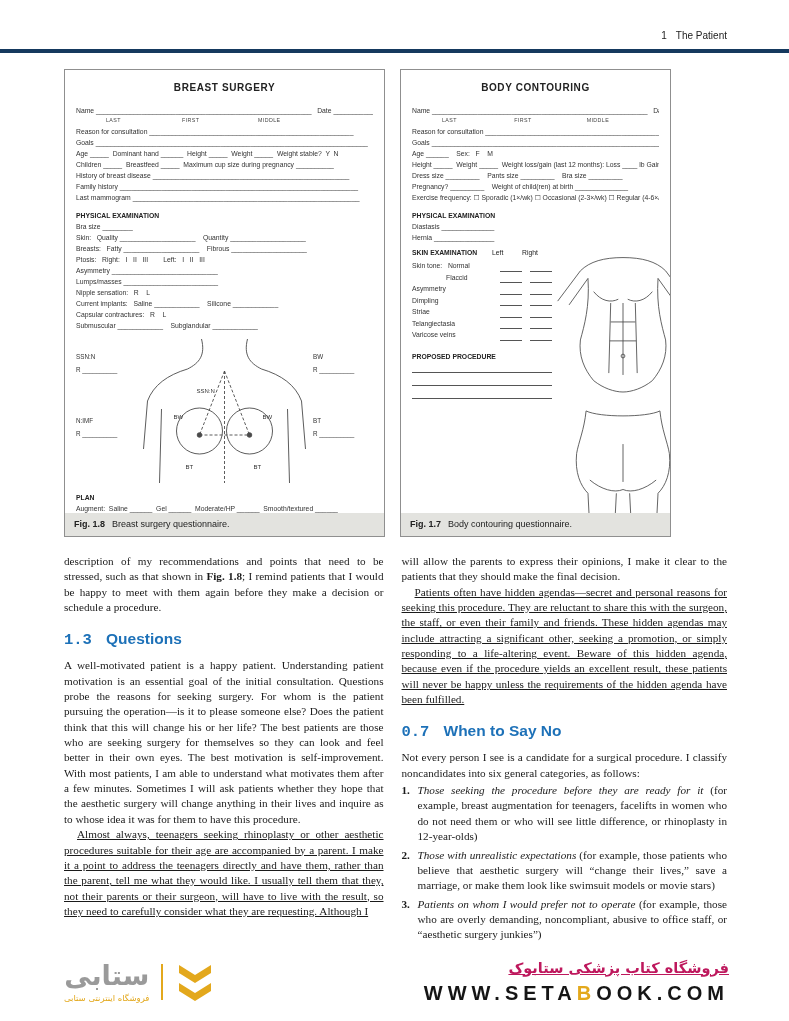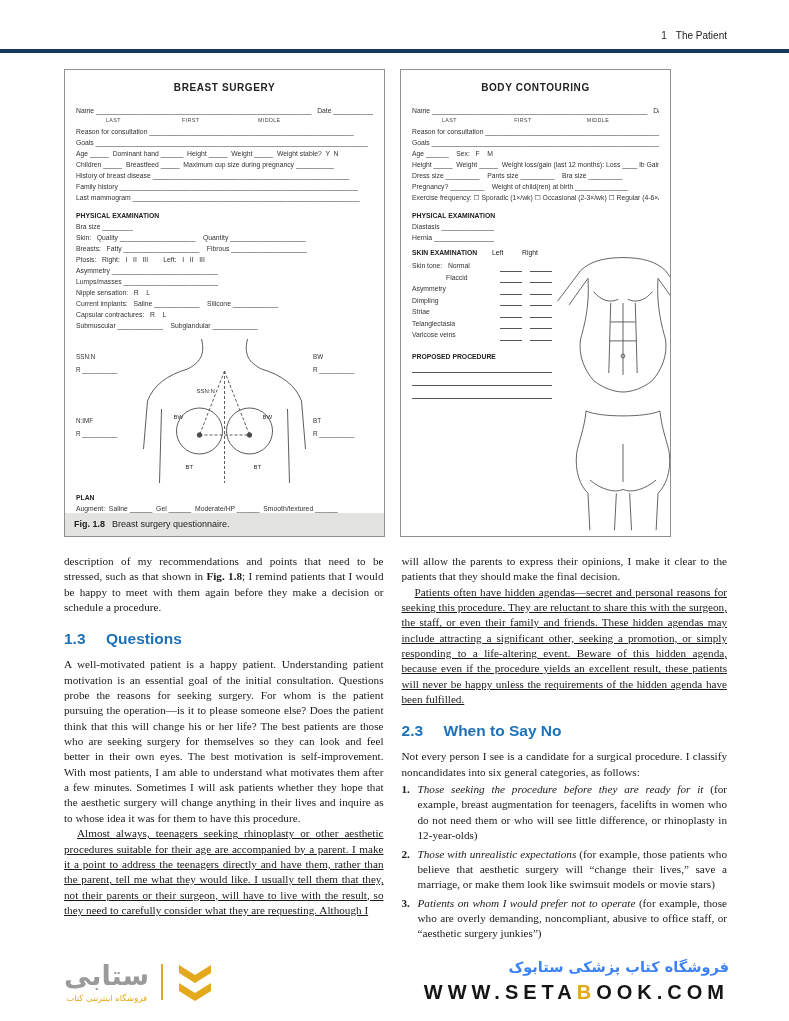--- a/index.html
+++ b/index.html
@@ -50,34 +50,34 @@
   .figcap { background:var(--captionbg,#e3e3df); font:9px "Liberation Sans", sans-serif; color:#222; padding:6px 9px 7px; }
   .figcap b { margin-right:7px; }
   
   .cols { display:flex; gap:18px; margin:17px 62px 0 64px;justify-content:center; }
   .col { font-size:11.2px; line-height:1.37; text-align:justify; }
   .col.left { width:321px; }
   .col.right { width:327px; }
   .para { margin:0; }
   .para.indent { text-indent:13px;text-decoration:underline; }
   .sec-h { color:var(--blue,#1d71b8); font:bold 15.5px "Liberation Sans", sans-serif; margin:15px 0 9px; }
-  .sec-h .num { display:inline-block; min-width:42px; }
+  .sec-h .num { display:inline-block; min-width:42px;font-family:Liberation Mono, monospace; }
   .li { display:flex; margin:2px 0 3px; }
   .li-num { width:16px; font-weight:bold; flex:none; }
   .li-body { flex:1; text-align:justify; }
   .li-body i { font-style:italic; }
   
-  .footer { position:absolute; left:64px; right:60px; bottom:16px; display:flex; justify-content:space-between; align-items:flex-start; }
+  .footer { position:absolute; left:64px; right:60px; bottom:16px; display:flex; justify-content:space-between; align-items:center; }
   .logo { display:flex; align-items:center; }
   .logo-textblock { text-align:center; }
   .logo-fa { font:bold 27px "DejaVu Sans", sans-serif; color:#9a9a9a; direction:rtl; line-height:1.1; }
   .logo-sub { font:8.5px "DejaVu Sans", sans-serif; color:var(--gold,#e3a81c); direction:rtl; margin-top:2px; }
   .logo-divider { width:2px; height:36px; background:var(--gold,#e3a81c); margin:0 12px; }
   .siteblock { text-align:right; }
-  .store-title { font:bold 14.5px "DejaVu Sans", sans-serif; direction:rtl; color:#3b82f6; margin-bottom:6px; }
+  .store-title { font:bold 14.5px "DejaVu Sans", sans-serif; direction:rtl; color:#be185d; margin-bottom:6px;text-decoration:underline; }
   .site-url { font:20px "Liberation Sans", sans-serif; letter-spacing:5px; color:#151515; font-weight:bold; }
   .site-url .gold { color:var(--gold,#e3a81c); }
 </style>
 </head>
 <body>
 
 <div class="page">
 
   <header>
     <div class="chapter-ref">
@@ -286,34 +286,37 @@
                 <path d="M75,205 L75,245"></path>
                 <path d="M40,243 C52,253 66,257 75,253"></path>
                   <path d="M110,243 C98,253 84,257 75,253"></path>
                 <path d="M68,257 L66,296"></path>
                   <path d="M82,257 L84,296"></path>
               </g>
             </svg>
           </div>
         </div>
       </div>
+      <figcaption class="figcap">
+        <b>Fig. 1.7</b><span>Body contouring questionnaire.</span>
+      </figcaption>
     </figure>
   </section>
 
   <section class="cols">
     <div class="col left">
       <p class="para"><span>description of my recommendations and points that need to be stressed, such as that shown in </span><b>Fig. 1.8</b><span>; I remind patients that I would be happy to meet with them again before they make a decision or schedule a procedure.</span></p>
       <h2 class="sec-h"><span class="num">1.3</span><span>Questions</span></h2>
       <p class="para">A well-motivated patient is a happy patient. Understanding patient motivation is an essential goal of the initial consultation. Questions probe the reasons for seeking surgery. For whom is the patient pursuing the operation—is it to please someone else? Does the patient think that this will change his or her life? The best patients are those who are seeking surgery for themselves so they can look and feel better in their own eyes. The best motivation is self-improvement. With most patients, I am able to understand what motivates them after a few minutes. Sometimes I will ask patients whether they hope that the aesthetic surgery will change anything in their lives and inquire as to whose idea it was for them to have this procedure.</p>
       <p class="para indent">Almost always, teenagers seeking rhinoplasty or other aesthetic procedures suitable for their age are accompanied by a parent. I make it a point to address the teenagers directly and have them, rather than the parent, tell me what they would like. I usually tell them that they, not their parents or their surgeon, will have to live with the result, so they need to carefully consider what they are requesting. Although I</p>
     </div>
     <div class="col right">
       <p class="para">will allow the parents to express their opinions, I make it clear to the patients that they should make the final decision.</p>
       <p class="para indent">Patients often have hidden agendas—secret and personal reasons for seeking this procedure. They are reluctant to share this with the surgeon, the staff, or even their family and friends. These hidden agendas may include attracting a significant other, seeking a promotion, or simply responding to a life-altering event. Beware of this hidden agenda, because even if the procedure yields an excellent result, these patients will never be happy unless the requirements of the hidden agenda have been fulfilled.</p>
-      <h2 class="sec-h"><span class="num">2.3</span><span>When to Say No</span></h2>
+      <h2 class="sec-h"><span class="num">0.7</span><span>When to Say No</span></h2>
       <p class="para">Not every person I see is a candidate for a surgical procedure. I classify noncandidates into six general categories, as follows:</p>
       <div>
 
           <div class="li">
             <span class="li-num">1.</span>
             <span class="li-body"><i>Those seeking the procedure before they are ready for it</i><span> (for example, breast augmentation for teenagers, facelifts in women who do not need them or who will see little difference, or rhinoplasty in 12-year-olds)</span></span>
           </div>
 
           <div class="li">
             <span class="li-num">2.</span>
@@ -325,21 +328,21 @@
             <span class="li-body"><i>Patients on whom I would prefer not to operate</i><span> (for example, those who are overly demanding, noncompliant, abusive to office staff, or “aesthetic surgery junkies”)</span></span>
           </div>
         </div>
     </div>
   </section>
 
   <footer class="footer">
     <div class="logo">
       <div class="logo-textblock">
         <div class="logo-fa">ستابی</div>
-        <div class="logo-sub">فروشگاه اینترنتی کتاب</div>
+        <div class="logo-sub">فروشگاه اینترنتی ستابی</div>
       </div>
       <div class="logo-divider"></div>
       <svg width="40" height="46" viewBox="0 0 40 46">
         <path d="M4,6 L20,16 L36,6 L36,14 L20,24 L4,14 Z" fill="var(--gold,#e3a81c)"></path>
         <path d="M4,24 L20,34 L36,24 L36,32 L20,42 L4,32 Z" fill="var(--gold,#e3a81c)"></path>
       </svg>
     </div>
     <div class="siteblock">
       <div class="store-title">فروشگاه کتاب پزشکی ستابوک</div>
       <div class="site-url"><span>WWW.SETA</span><span class="gold">B</span><span>OOK.COM</span></div>

